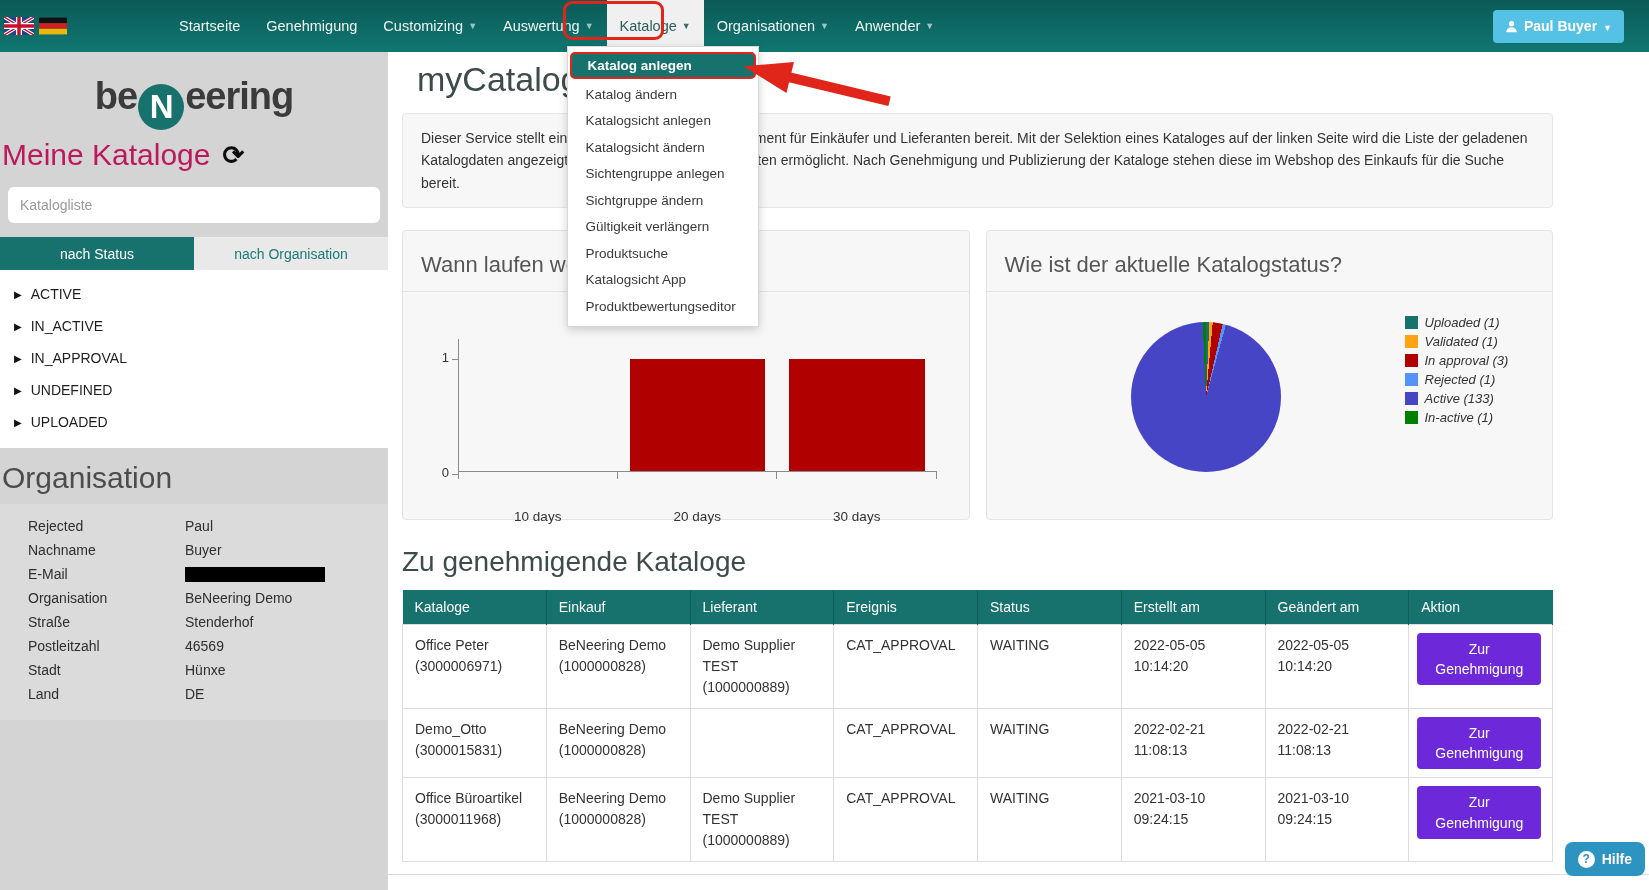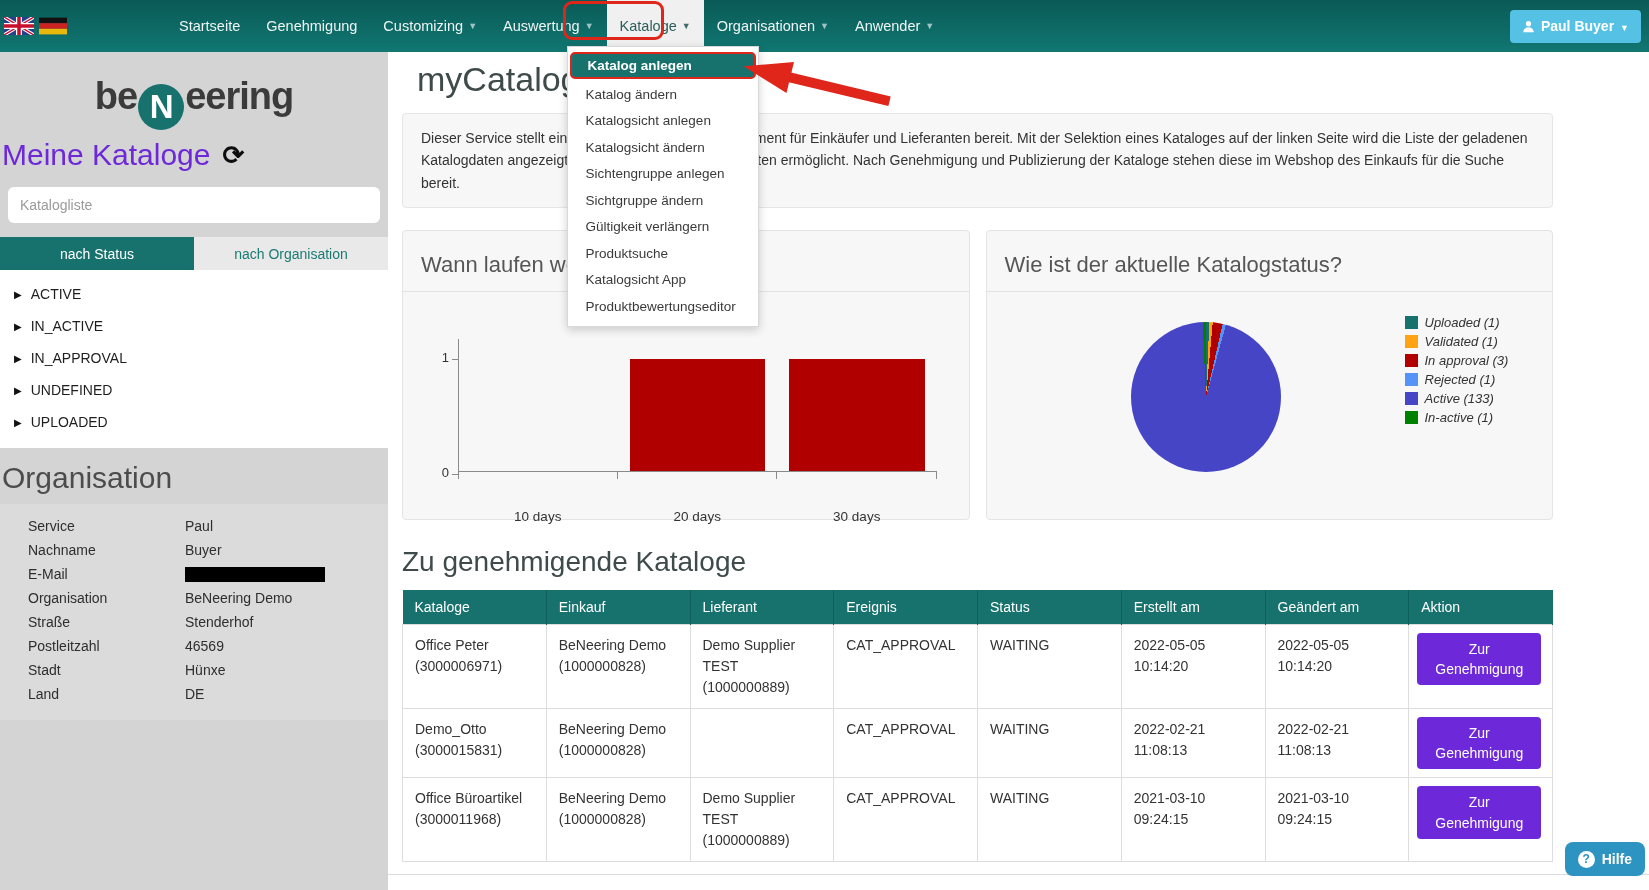--- a/index.html
+++ b/index.html
@@ -20,37 +20,37 @@
   .nav-items { display:flex; margin-left:51px; }
   .nav-item {
     display:flex; align-items:center; padding:0 13px; font-size:14.5px;
     color:#eef5f4; cursor:pointer; white-space:nowrap;
   }
   .nav-item .caret { margin-left:5px; font-size:9px; opacity:.65; }
   .nav-item .caret::after { content:"▼"; }
   .nav-item.active { background:#f0f0f0; color:#2b5e5a; }
   .nav-item.active .caret { opacity:.9; }
   .user-btn {
-    margin-left:auto; align-self:center; margin-right:8px;
+    margin-left:auto; align-self:center; margin-right:25px;
     background:#55c1e4; color:#fff; border:none; border-radius:4px;
     height:33px; padding:0 12px; font-size:14px; font-weight:bold;
     display:flex; align-items:center; gap:6px; cursor:pointer;
     font-family:inherit;
   }
   .user-btn .caret::after { content:"▼"; font-size:9px; }
 
   
   .sidebar { position:absolute; top:46px; left:0; width:388px; bottom:0; background:#d4d4d4; }
   .logo { text-align:center; padding-top:24px; font-size:38px; font-weight:600; color:#3b3b3b; letter-spacing:-1px; line-height:52px; }
   .logo-n {
     display:inline-flex; width:46px; height:46px; border-radius:50%;
     background:#17726e; color:#fff; align-items:center; justify-content:center;
     font-size:33px; vertical-align:-9px; margin:0 1px;
   }
-  .side-title { font-size:30px; font-weight:300; color:#6d28d9; padding:8px 0 0 2px; display:flex; align-items:center; gap:12px; }
+  .side-title { font-size:30px; font-weight:300; color:#be185d; padding:8px 0 0 2px; display:flex; align-items:center; gap:12px; }
   .refresh-icon { font-size:26px; color:#0d0d0d; font-weight:bold; cursor:pointer; line-height:1; }
   .refresh-icon::after { content:"⟳"; }
   .search-wrap { margin:15px 8px 0 8px; }
   .search-input {
     width:100%; height:36px; border:none; border-radius:6px; padding:0 12px;
     font-size:14px; color:#333; background:#fff; outline:none; font-family:inherit;
   }
   .search-input::placeholder { color:#9a9a9a; }
   .tabs { display:flex; margin-top:14px; height:33px; }
   .tab { flex:1; display:flex; align-items:center; justify-content:center; font-size:14px; cursor:pointer; }
@@ -219,21 +219,21 @@
   <div class="status-panel" id="status-list">
       <div class="status-item">ACTIVE</div>
       <div class="status-item">IN_ACTIVE</div>
       <div class="status-item">IN_APPROVAL</div>
       <div class="status-item">UNDEFINED</div>
       <div class="status-item">UPLOADED</div>
     </div>
   <div class="org-title">Organisation</div>
   <div class="org-panel" id="org-rows">
       <div class="org-row">
-        <span class="org-label">Service</span>
+        <span class="org-label">Rejected</span>
         <span class="org-value">Paul</span>
       </div>
       <div class="org-row">
         <span class="org-label">Nachname</span>
         <span class="org-value">Buyer</span>
       </div>
       <div class="org-row">
         <span class="org-label">E-Mail</span>
         <span class="org-value">
           <div class="redacted-bar"></div>

